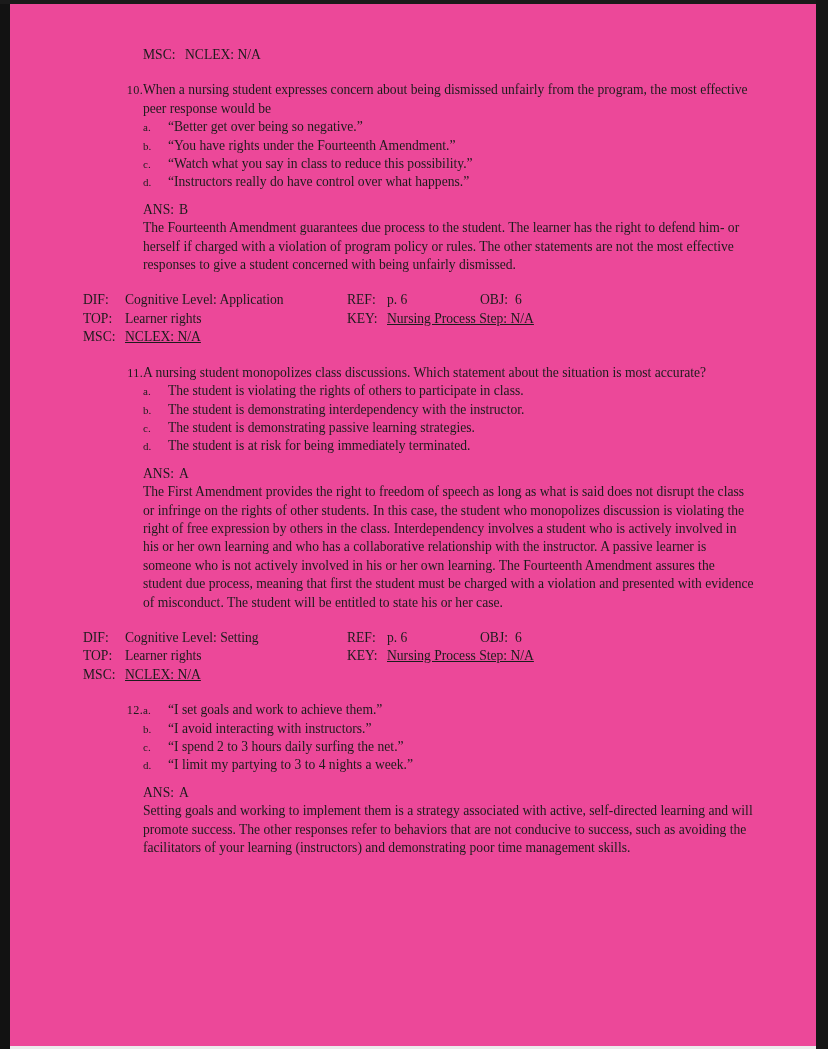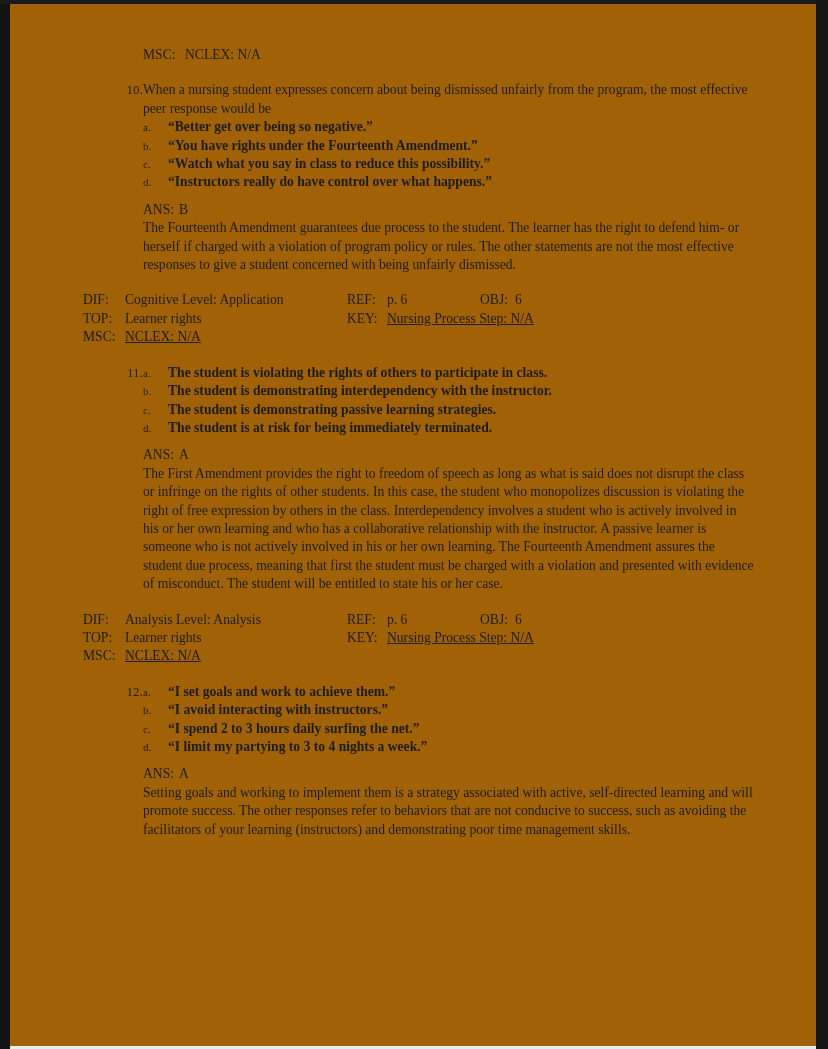--- a/index.html
+++ b/index.html
@@ -15,21 +15,21 @@
   .frame-top    { position: absolute; left: 0; top: 0; width: 828px; height: 4px; background: #1a1a1a; }
   .frame-right  { position: absolute; right: 0; top: 0; width: 12px; height: 1049px; background: #161616; }
   .frame-bottom { position: absolute; left: 10px; bottom: 0; width: 806px; height: 3px; background: #ececec; }
 
   .page {
     position: absolute;
     left: 10px;
     top: 4px;
     width: 806px;
     height: 1042px;
-    background: #a16207;
+    background: #ec4899;
     color: #1c1c1c;
     font-size: 13.6px;
     line-height: 18.4px;
   }
 
   .top-line { margin-left: 133px; padding-top: 42px; }
   .top-line .m-lab { display: inline-block; width: 42px; }
 
   .question { margin-top: 17px; margin-left: 102px; display: flex; }
   .qnum {
@@ -41,21 +41,21 @@
   }
   .qbody { width: 612px; }
 
   .opt { display: flex; }
   .opt-letter {
     width: 25px;
     flex: 0 0 25px;
     font-size: 11px;
     line-height: 18.4px;
   }
-  .opt-text { flex: 1; font-weight: bold; }
+  .opt-text { flex: 1; }
 
   .ans-block { margin-top: 9px; margin-left: 133px; width: 612px; }
   .ans-line .ans-lab { display: inline-block; width: 36px; }
 
   .meta { margin-top: 17px; margin-left: 73px; text-decoration: underline; }
   .meta .row { white-space: nowrap; }
   .m-l1 { display: inline-block; width: 42px; }
   .m-v1 { display: inline-block; width: 222px; }
   .m-l2 { display: inline-block; width: 40px; }
   .m-v2 { display: inline-block; width: 93px; }
@@ -111,20 +111,21 @@
       <span class="m-l1">TOP:</span><span class="m-v1">Learner rights</span><span class="m-l2">KEY:</span><span>Nursing Process Step: N/A</span>
     </div>
     <div class="row">
       <span class="m-l1">MSC:</span><span>NCLEX: N/A</span>
     </div>
   </div>
 
   <div class="question">
     <div class="qnum">11.</div>
     <div class="qbody">
+      <div>A nursing student monopolizes class discussions. Which statement about the situation is most accurate?</div>
       <div class="opt">
         <span class="opt-letter">a.</span>
         <span class="opt-text">The student is violating the rights of others to participate in class.</span>
       </div>
       <div class="opt">
         <span class="opt-letter">b.</span>
         <span class="opt-text">The student is demonstrating interdependency with the instructor.</span>
       </div>
       <div class="opt">
         <span class="opt-letter">c.</span>
@@ -137,21 +138,21 @@
     </div>
   </div>
   <div class="ans-block">
     <div class="ans-line">
       <span class="ans-lab">ANS:</span><span>A</span>
     </div>
     <div class="rationale">The First Amendment provides the right to freedom of speech as long as what is said does not disrupt the class or infringe on the rights of other students. In this case, the student who monopolizes discussion is violating the right of free expression by others in the class. Interdependency involves a student who is actively involved in his or her own learning and who has a collaborative relationship with the instructor. A passive learner is someone who is not actively involved in his or her own learning. The Fourteenth Amendment assures the student due process, meaning that first the student must be charged with a violation and presented with evidence of misconduct. The student will be entitled to state his or her case.</div>
   </div>
   <div class="meta">
     <div class="row">
-      <span class="m-l1">DIF:</span><span class="m-v1">Analysis Level: Analysis</span><span class="m-l2">REF:</span><span class="m-v2">p. 6</span><span class="m-l3">OBJ:</span><span class="m-v3">6</span>
+      <span class="m-l1">DIF:</span><span class="m-v1">Cognitive Level: Setting</span><span class="m-l2">REF:</span><span class="m-v2">p. 6</span><span class="m-l3">OBJ:</span><span class="m-v3">6</span>
     </div>
     <div class="row">
       <span class="m-l1">TOP:</span><span class="m-v1">Learner rights</span><span class="m-l2">KEY:</span><span>Nursing Process Step: N/A</span>
     </div>
     <div class="row">
       <span class="m-l1">MSC:</span><span>NCLEX: N/A</span>
     </div>
   </div>
 
   <div class="question">

